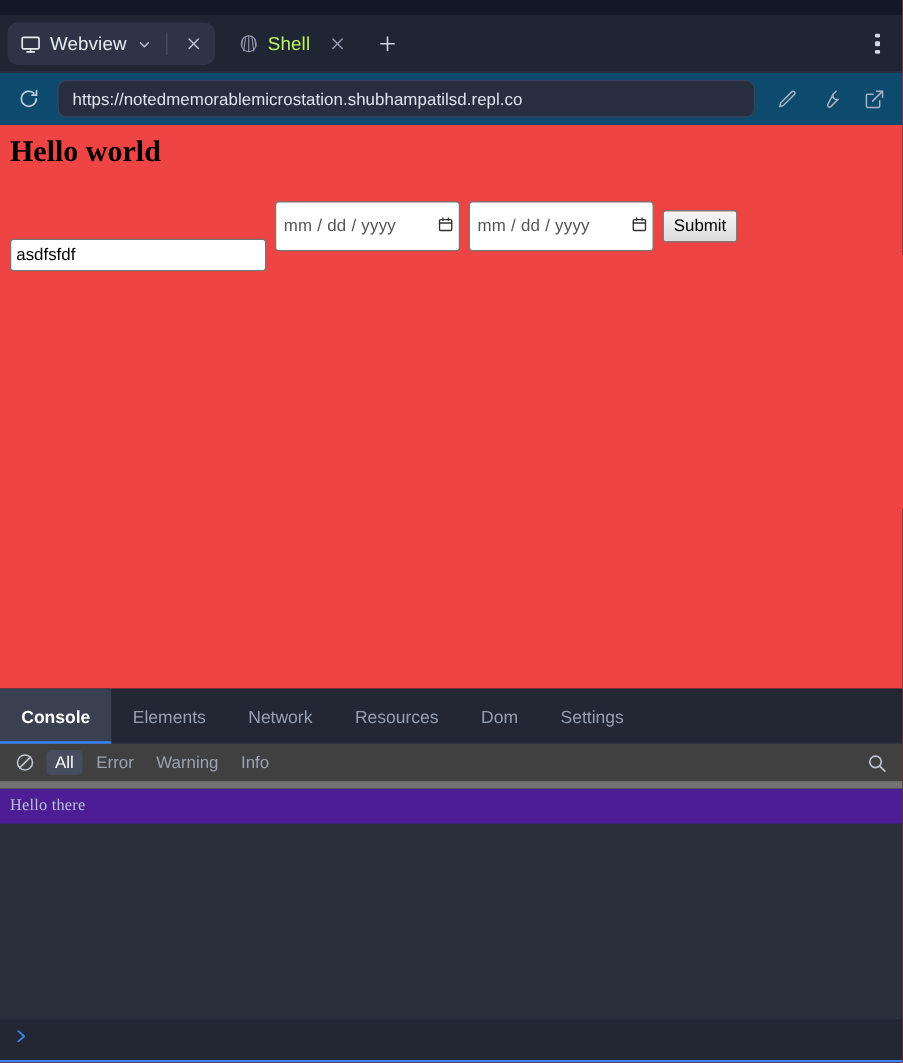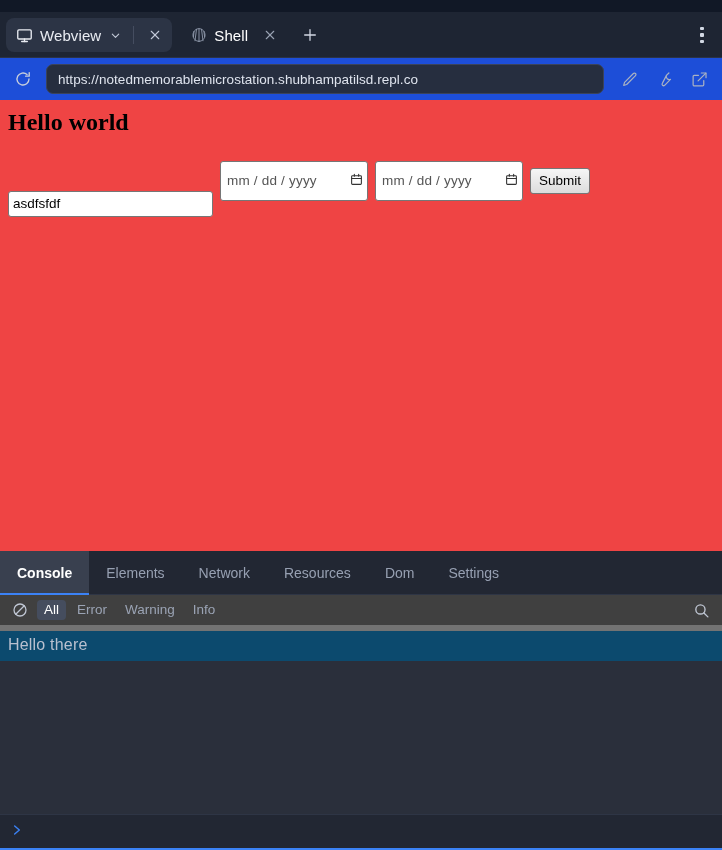--- a/index.html
+++ b/index.html
@@ -61,21 +61,21 @@
   }
   .tab.active {
     background: #2c3445;
   }
   .tab-label {
     font-size: 15px;
     color: #e9ecf2;
     letter-spacing: .1px;
     white-space: nowrap;
   }
-  .tab.inactive .tab-label { color: #ffffff; text-align: right; }
+  .tab.inactive .tab-label { color: #bef264; text-align: right; }
   .tab-icon { display: flex; align-items: center; justify-content: center; width: 17px; height: 17px; }
   .chev { display: flex; align-items: center; padding: 0 2px; }
   .tab-sep {
     width: 1px;
     height: 18px;
     background: #454d60;
     margin: 0 3px;
   }
   .tab-close {
     width: 22px; height: 22px;
@@ -101,21 +101,21 @@
     display: block;
     width: 3.5px; height: 3.5px;
     background: #d2d8e4;
     border-radius: 1px;
   }
 
   
   .urlbar {
     height: 42px;
     flex: 0 0 auto;
-    background: #1d4ed8;
+    background: #0c4a6e;
     display: flex;
     align-items: center;
     gap: 0;
     padding: 0 8px 0 8px;
   }
   .icon-btn {
     width: 30px; height: 30px;
     display: flex; align-items: center; justify-content: center;
     border-radius: 6px;
     flex: 0 0 auto;
@@ -257,25 +257,25 @@
   }
   .filter-spacer { flex: 1 1 auto; }
 
   .dt-body {
     background: #2a2f3b;
     flex: 1 1 auto;
     min-height: 0;
     overflow: hidden;
   }
   .log-row {
-    background: #0c4a6e;
+    background: #4c1d95;
     border-bottom: 1px solid #31374400;
     padding: 5px 8px 6px 8px;
-    font-family: Liberation Sans, sans-serif;
-    font-size: 16px;
+    font-family: Liberation Serif, serif;
+    font-size: 13px;
     color: #b9c0cf;
     letter-spacing: .2px;
   }
 
   .dt-prompt {
     height: 36px;
     flex: 0 0 auto;
     background: #222733;
     border-top: 1px solid #2e3545;
     border-bottom: 2px solid #3b82f6;

